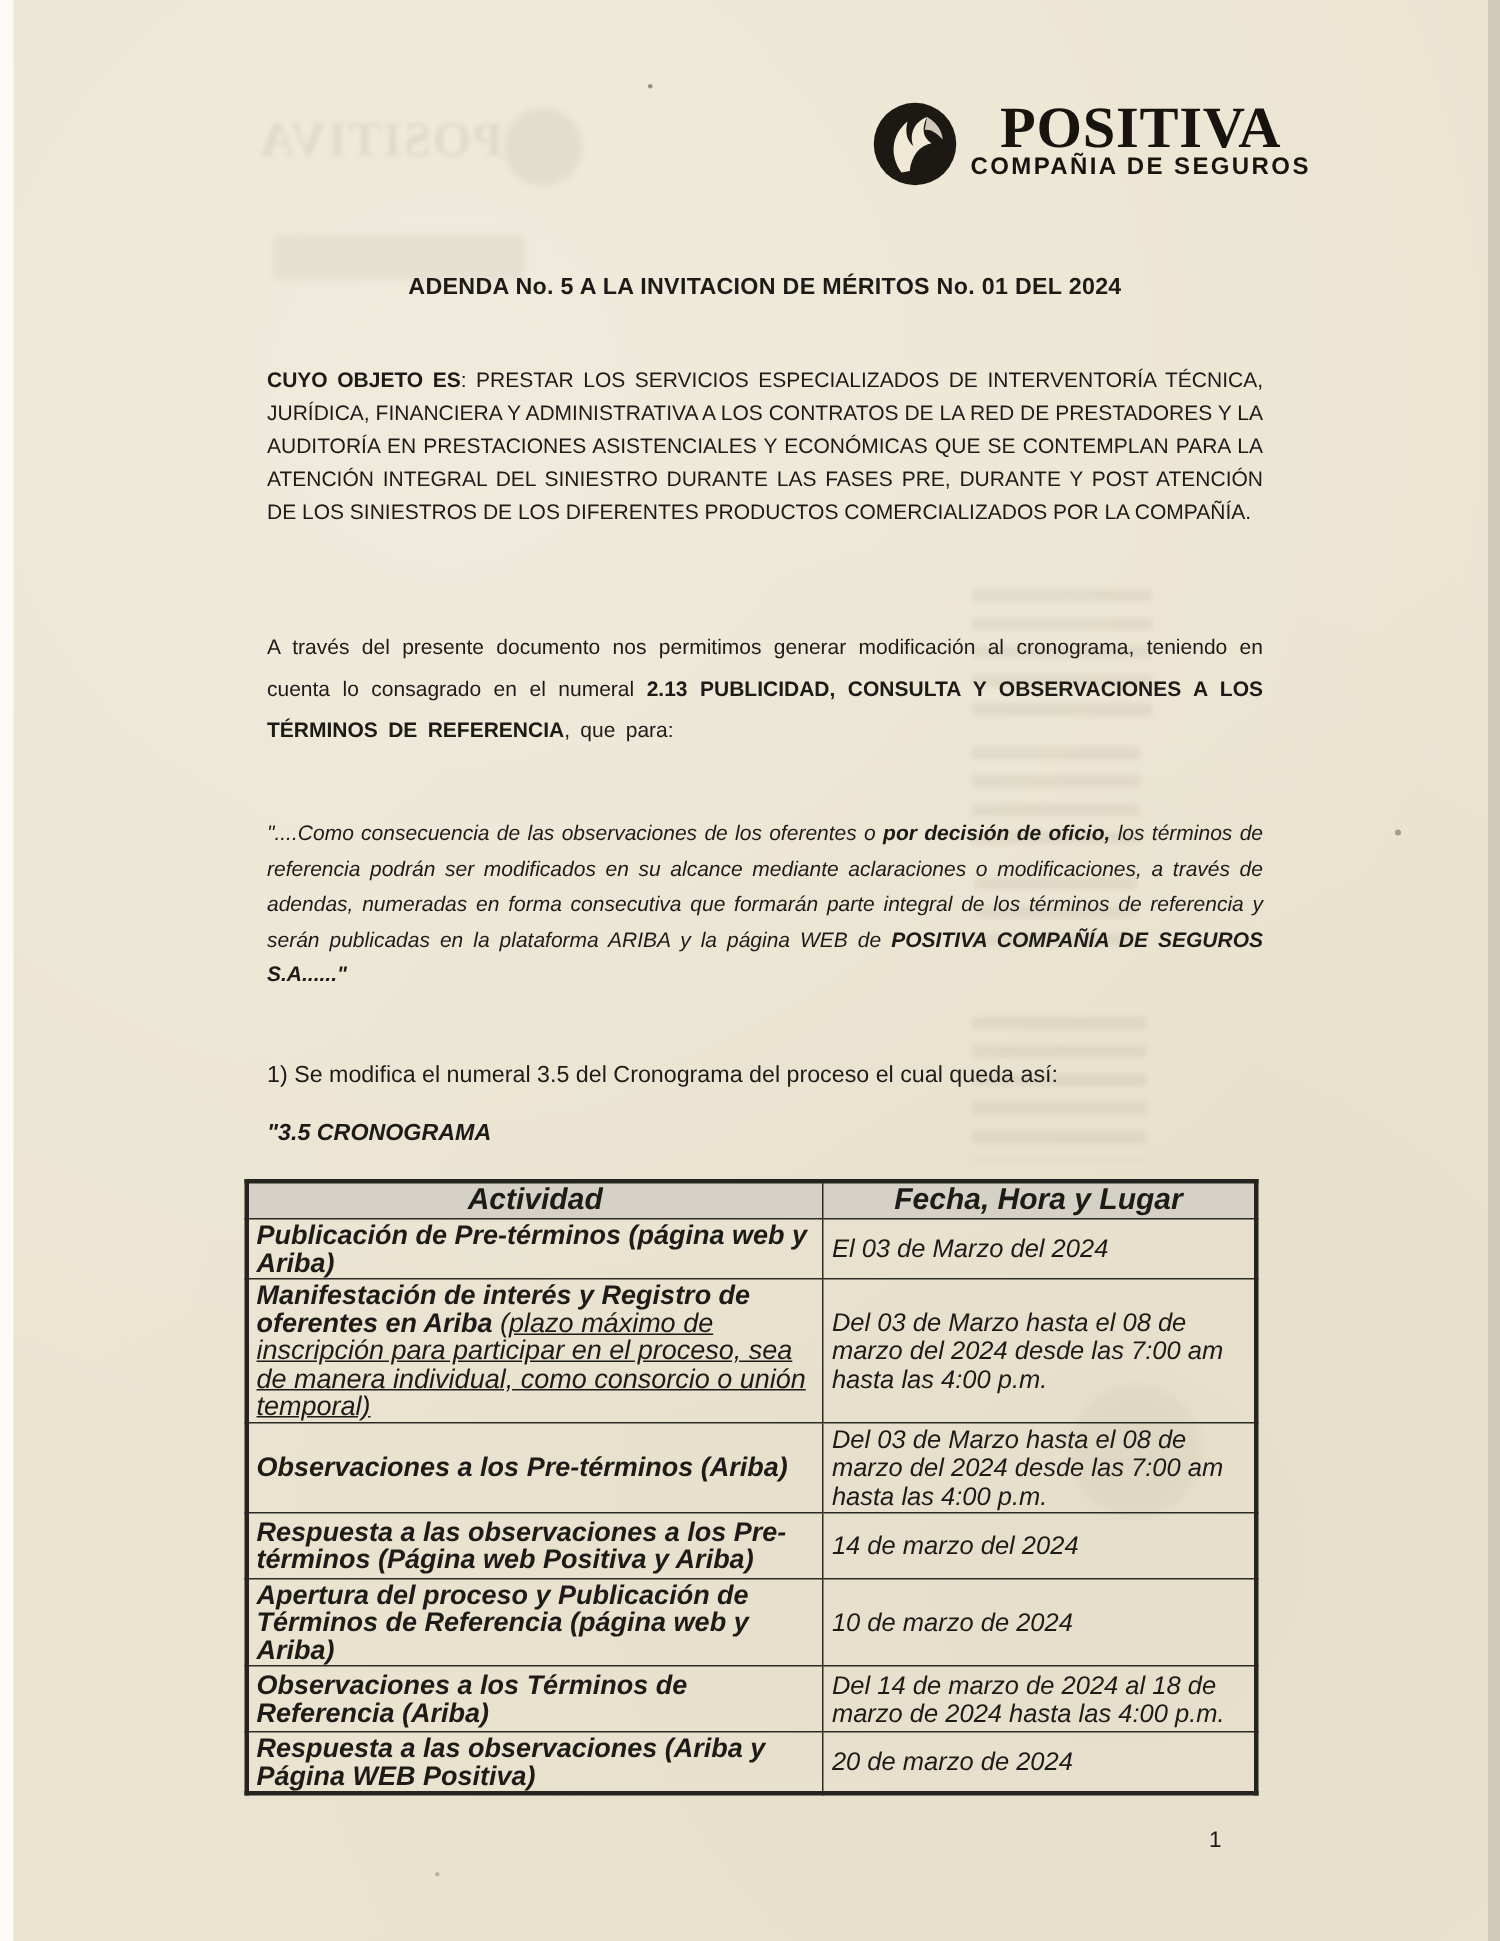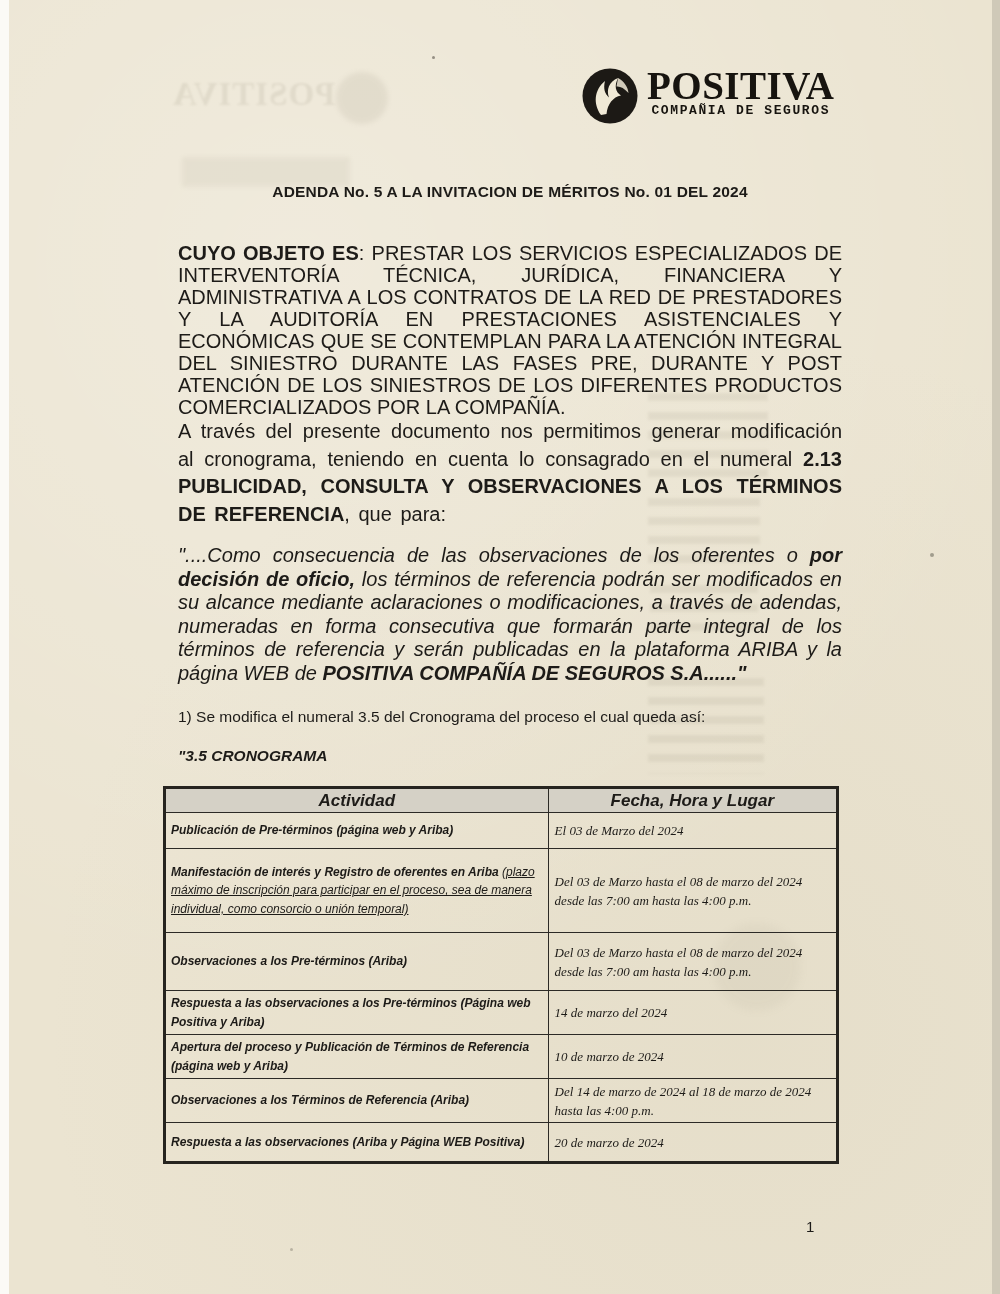--- a/index.html
+++ b/index.html
@@ -20,56 +20,56 @@
   
   .logo { position:absolute; left:580px; top:66px; display:flex; align-items:flex-start; }
   .logo-icon { width:60px; height:60px; flex:0 0 auto; }
   .logo-text { margin-left:7px; text-align:center; }
   .logo-name {
     font-family:"Liberation Serif", serif;
     font-size:39px; font-weight:bold; letter-spacing:.5px;
     line-height:40px; color:#17140f;
   }
   .logo-sub {
-    font-family:Liberation Mono, monospace;
-    font-size:13px; font-weight:bold; letter-spacing:1.6px;
+    font-family:Liberation Sans, sans-serif;
+    font-size:16px; font-weight:bold; letter-spacing:1.6px;
     margin-top:-3px; color:#17140f; white-space:nowrap;
   }
 
   
   .doc-title {
     position:absolute; top:183px; left:178px; width:664px;
     text-align:center; font-size:15.5px; font-weight:bold; letter-spacing:.2px;
   }
-  .para { position:absolute; left:178px; width:664px; text-align:justify; font-size:20px; }
+  .para { position:absolute; left:178px; width:664px; text-align:justify; font-size:14px; }
   .para-objeto { top:242px; line-height:22px; }
   .para-intro  { top:418px; line-height:27.5px; word-spacing:3px; }
   .para-quote  { top:544px; line-height:23.5px; font-style:italic; }
   .item-line   { position:absolute; left:178px; top:708px; font-size:15.5px;text-align:center; }
   .section-heading { position:absolute; left:178px; top:747px; font-size:15.5px; font-weight:bold; font-style:italic; }
 
   
   table.schedule {
     position:absolute; left:163px; top:786px; width:676px;
     border-collapse:collapse; table-layout:fixed;
     border:3px solid #26241f;
   }
   .schedule th, .schedule td { border:1.6px solid #2c2a26; vertical-align:middle; }
   .schedule th {
     background:#d5d1c6; font-weight:bold; font-style:italic;
-    font-size:17px; height:25px; text-align:center;
+    font-size:20px; height:25px; text-align:center;
   }
   .schedule col.c-act { width:57%; }
   .schedule col.c-date { width:43%; }
   td.cell-activity {
-    font-weight:bold; font-style:italic; font-size:12px;
+    font-weight:bold; font-style:italic; font-size:18px;
     line-height:18.5px; padding:1px 5px;
   }
   td.cell-date {
-    font-style:italic; font-size:13px; line-height:19px; padding:1px 6px;font-family:Liberation Serif, serif;
+    font-style:italic; font-size:17px; line-height:19px; padding:1px 6px;
   }
   .note-underline { font-weight:normal; text-decoration:underline; }
 
   .page-number { position:absolute; left:806px; top:1218px; font-size:15px; }
 
   
   .ghost { position:absolute; pointer-events:none; }
   .ghost-logo-text {
     left:172px; top:76px; transform:scaleX(-1);
     font-family:"Liberation Serif", serif; font-size:33px; font-weight:bold;

